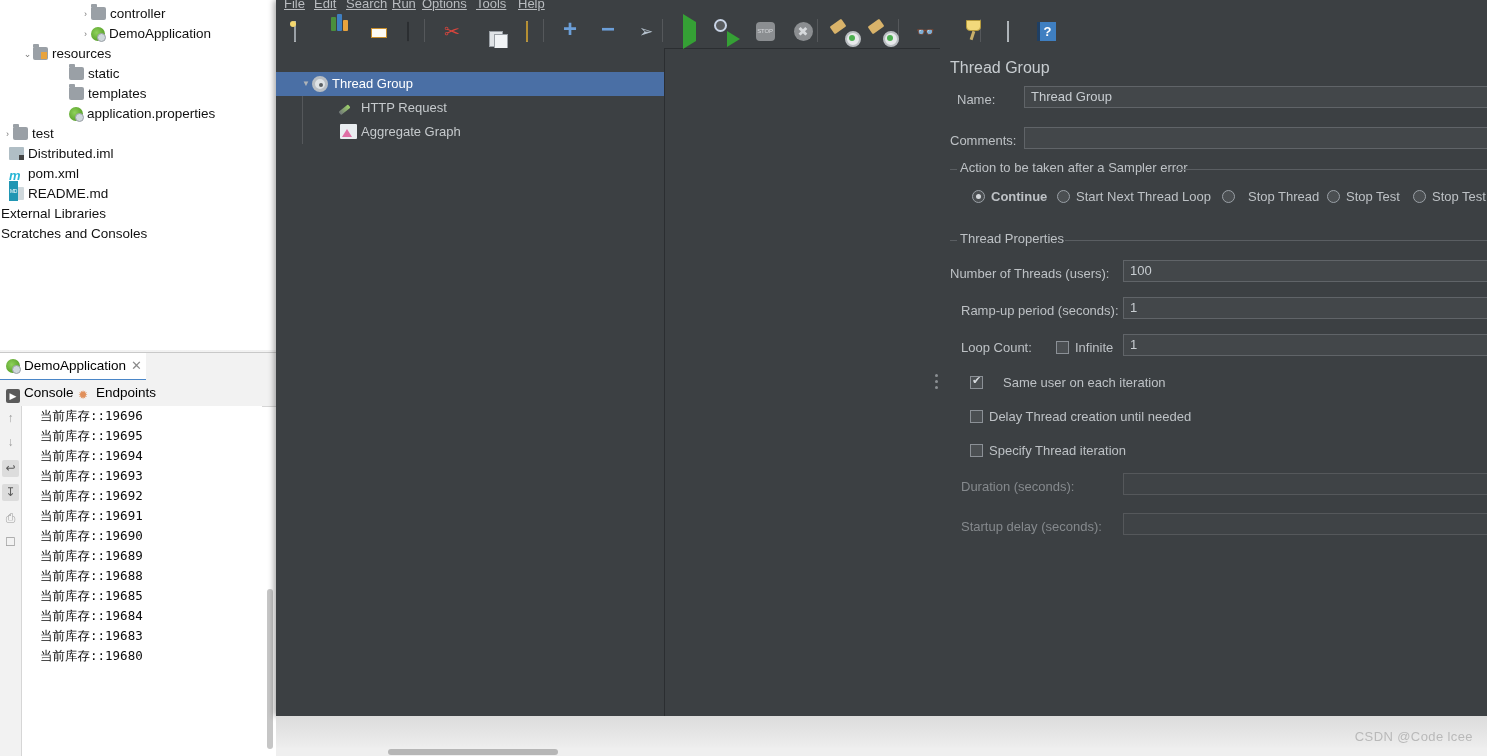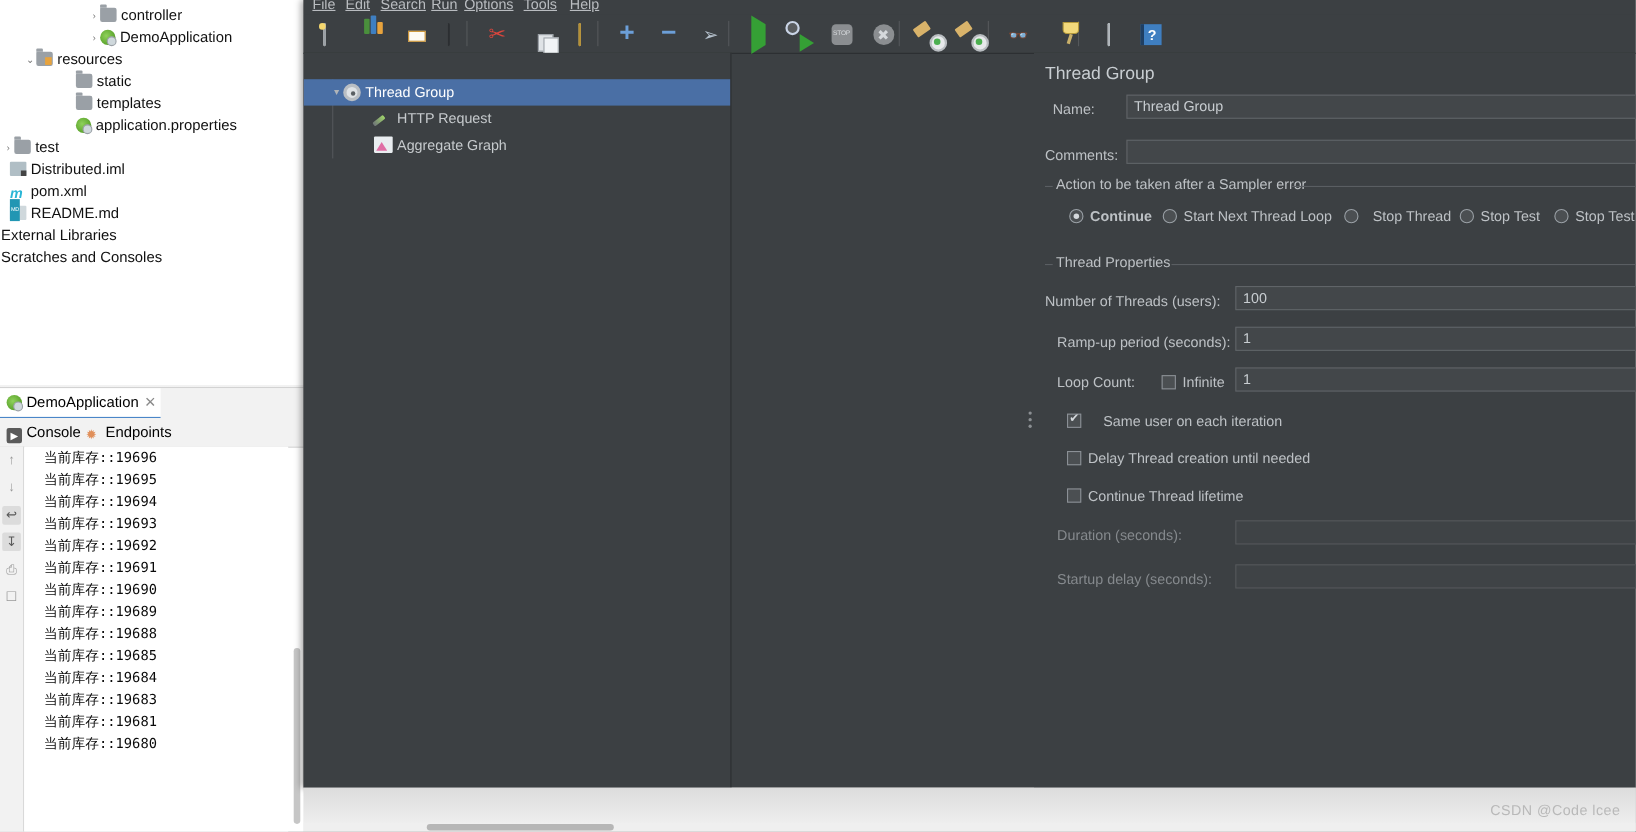--- a/index.html
+++ b/index.html
@@ -274,21 +274,20 @@
       <div class="cline">当前库存::19694</div>
       <div class="cline">当前库存::19693</div>
       <div class="cline">当前库存::19692</div>
       <div class="cline">当前库存::19691</div>
       <div class="cline">当前库存::19690</div>
       <div class="cline">当前库存::19689</div>
       <div class="cline">当前库存::19688</div>
       <div class="cline">当前库存::19685</div>
       <div class="cline">当前库存::19684</div>
       <div class="cline">当前库存::19683</div>
-      <div class="cline">当前库存::19681</div>
       <div class="cline">当前库存::19680</div>
     </div>
   <div id="console-scroll">
       <i></i>
     </div>
 </div>
 
 <div id="jmeter">
 
   <div id="jm-menubar">
@@ -433,21 +432,21 @@
       <div class="chk-lbl" style="left:125px;top:109px;">Infinite</div>
       <div class="fld-input" style="left:173px;top:103px;width:750px;">1</div>
 
       <div class="chk on" style="left:20px;top:145px;"></div>
       <div class="chk-lbl" style="left:53px;top:144px;">Same user on each iteration</div>
 
       <div class="chk" style="left:20px;top:179px;"></div>
       <div class="chk-lbl" style="left:39px;top:178px;">Delay Thread creation until needed</div>
 
       <div class="chk" style="left:20px;top:213px;"></div>
-      <div class="chk-lbl" style="left:39px;top:212px;">Continue Thread lifetime</div>
+      <div class="chk-lbl" style="left:39px;top:212px;">Specify Thread iteration</div>
 
       <div class="fld-label dim" style="left:11px;top:248px;">Duration (seconds):</div>
       <div class="fld-input dimbox" style="left:173px;top:242px;width:750px;"></div>
 
       <div class="fld-label dim" style="left:11px;top:288px;">Startup delay (seconds):</div>
       <div class="fld-input dimbox" style="left:173px;top:282px;width:750px;"></div>
     </div>
 
   </div>
 

